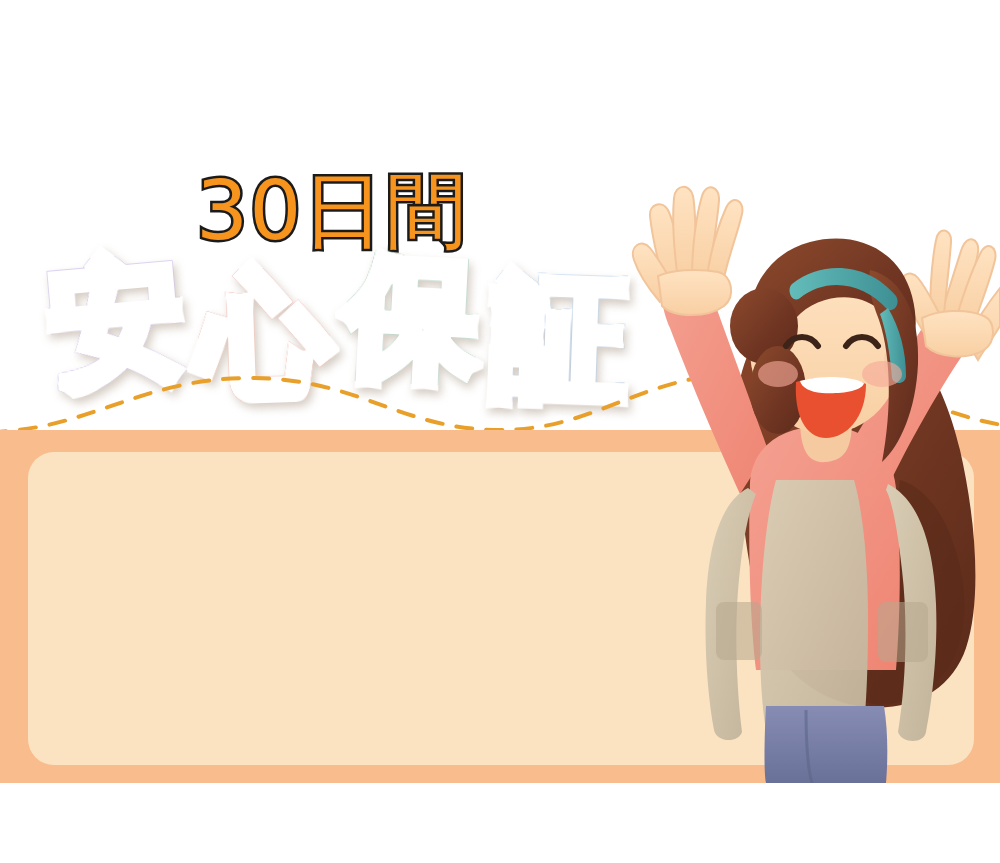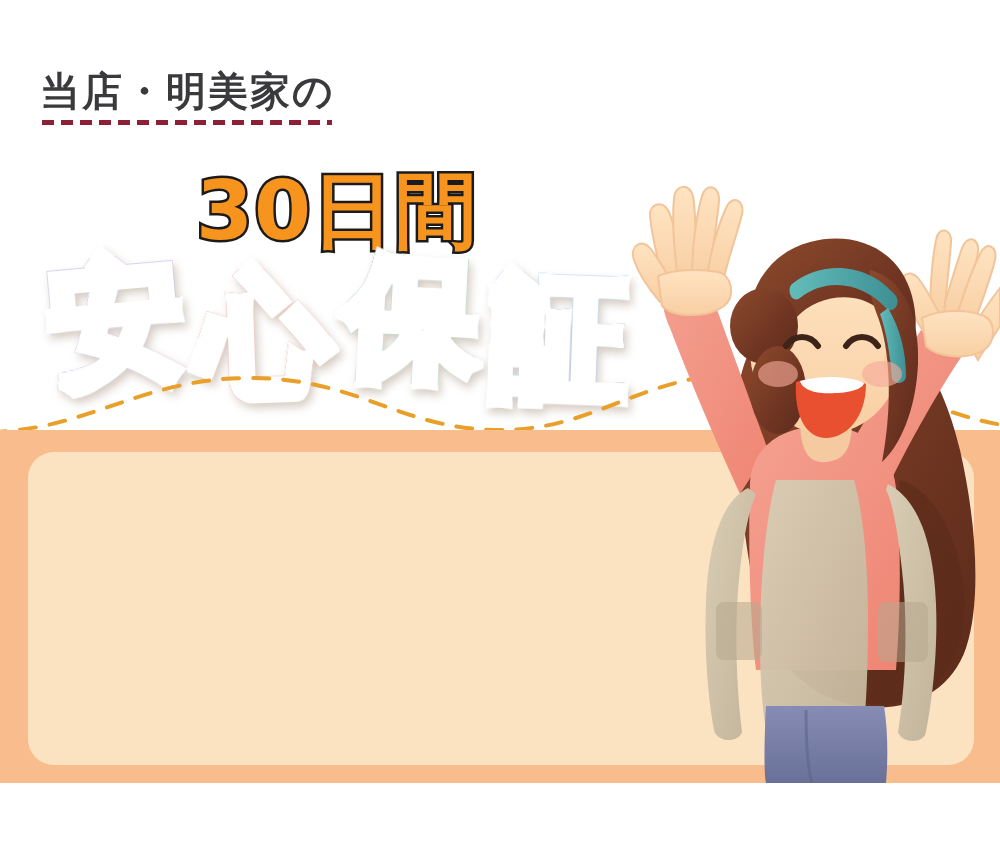--- a/index.html
+++ b/index.html
@@ -48,21 +48,21 @@
         #8f1f36 0px, #8f1f36 12px,
         rgba(255,255,255,0) 12px, rgba(255,255,255,0) 19px);
   }
 
   
   .days-line {
     position: absolute;
     left: 196px;
     top: 168px;
     font-size: 82px;
-    font-weight: 700;
+    font-weight: 400;
     line-height: 86px;
     letter-spacing: 1px;
     white-space: nowrap;
     color: #f7941e;
     -webkit-text-stroke: 5px #1b1b1b;
     paint-order: stroke fill;
     font-family: "DejaVu Sans", "Liberation Sans", sans-serif;
   }
 
   
@@ -132,24 +132,20 @@
     width: 400px;
     height: 633px;
     pointer-events: none;
   }
 </style>
 </head>
 <body>
 
 <div id="stage">
 
-  <div class="header-block">
-    <div class="header-title">当店・明美家の</div>
-    <div class="header-rule"></div>
-  </div>
 
   <div class="days-line">30日間</div>
 
   <div class="guarantee-row">
     <div class="gchar c0">安</div>
     <div class="gchar c1">心</div>
     <div class="gchar c2">保</div>
     <div class="gchar c3">証</div>
   </div>
 

